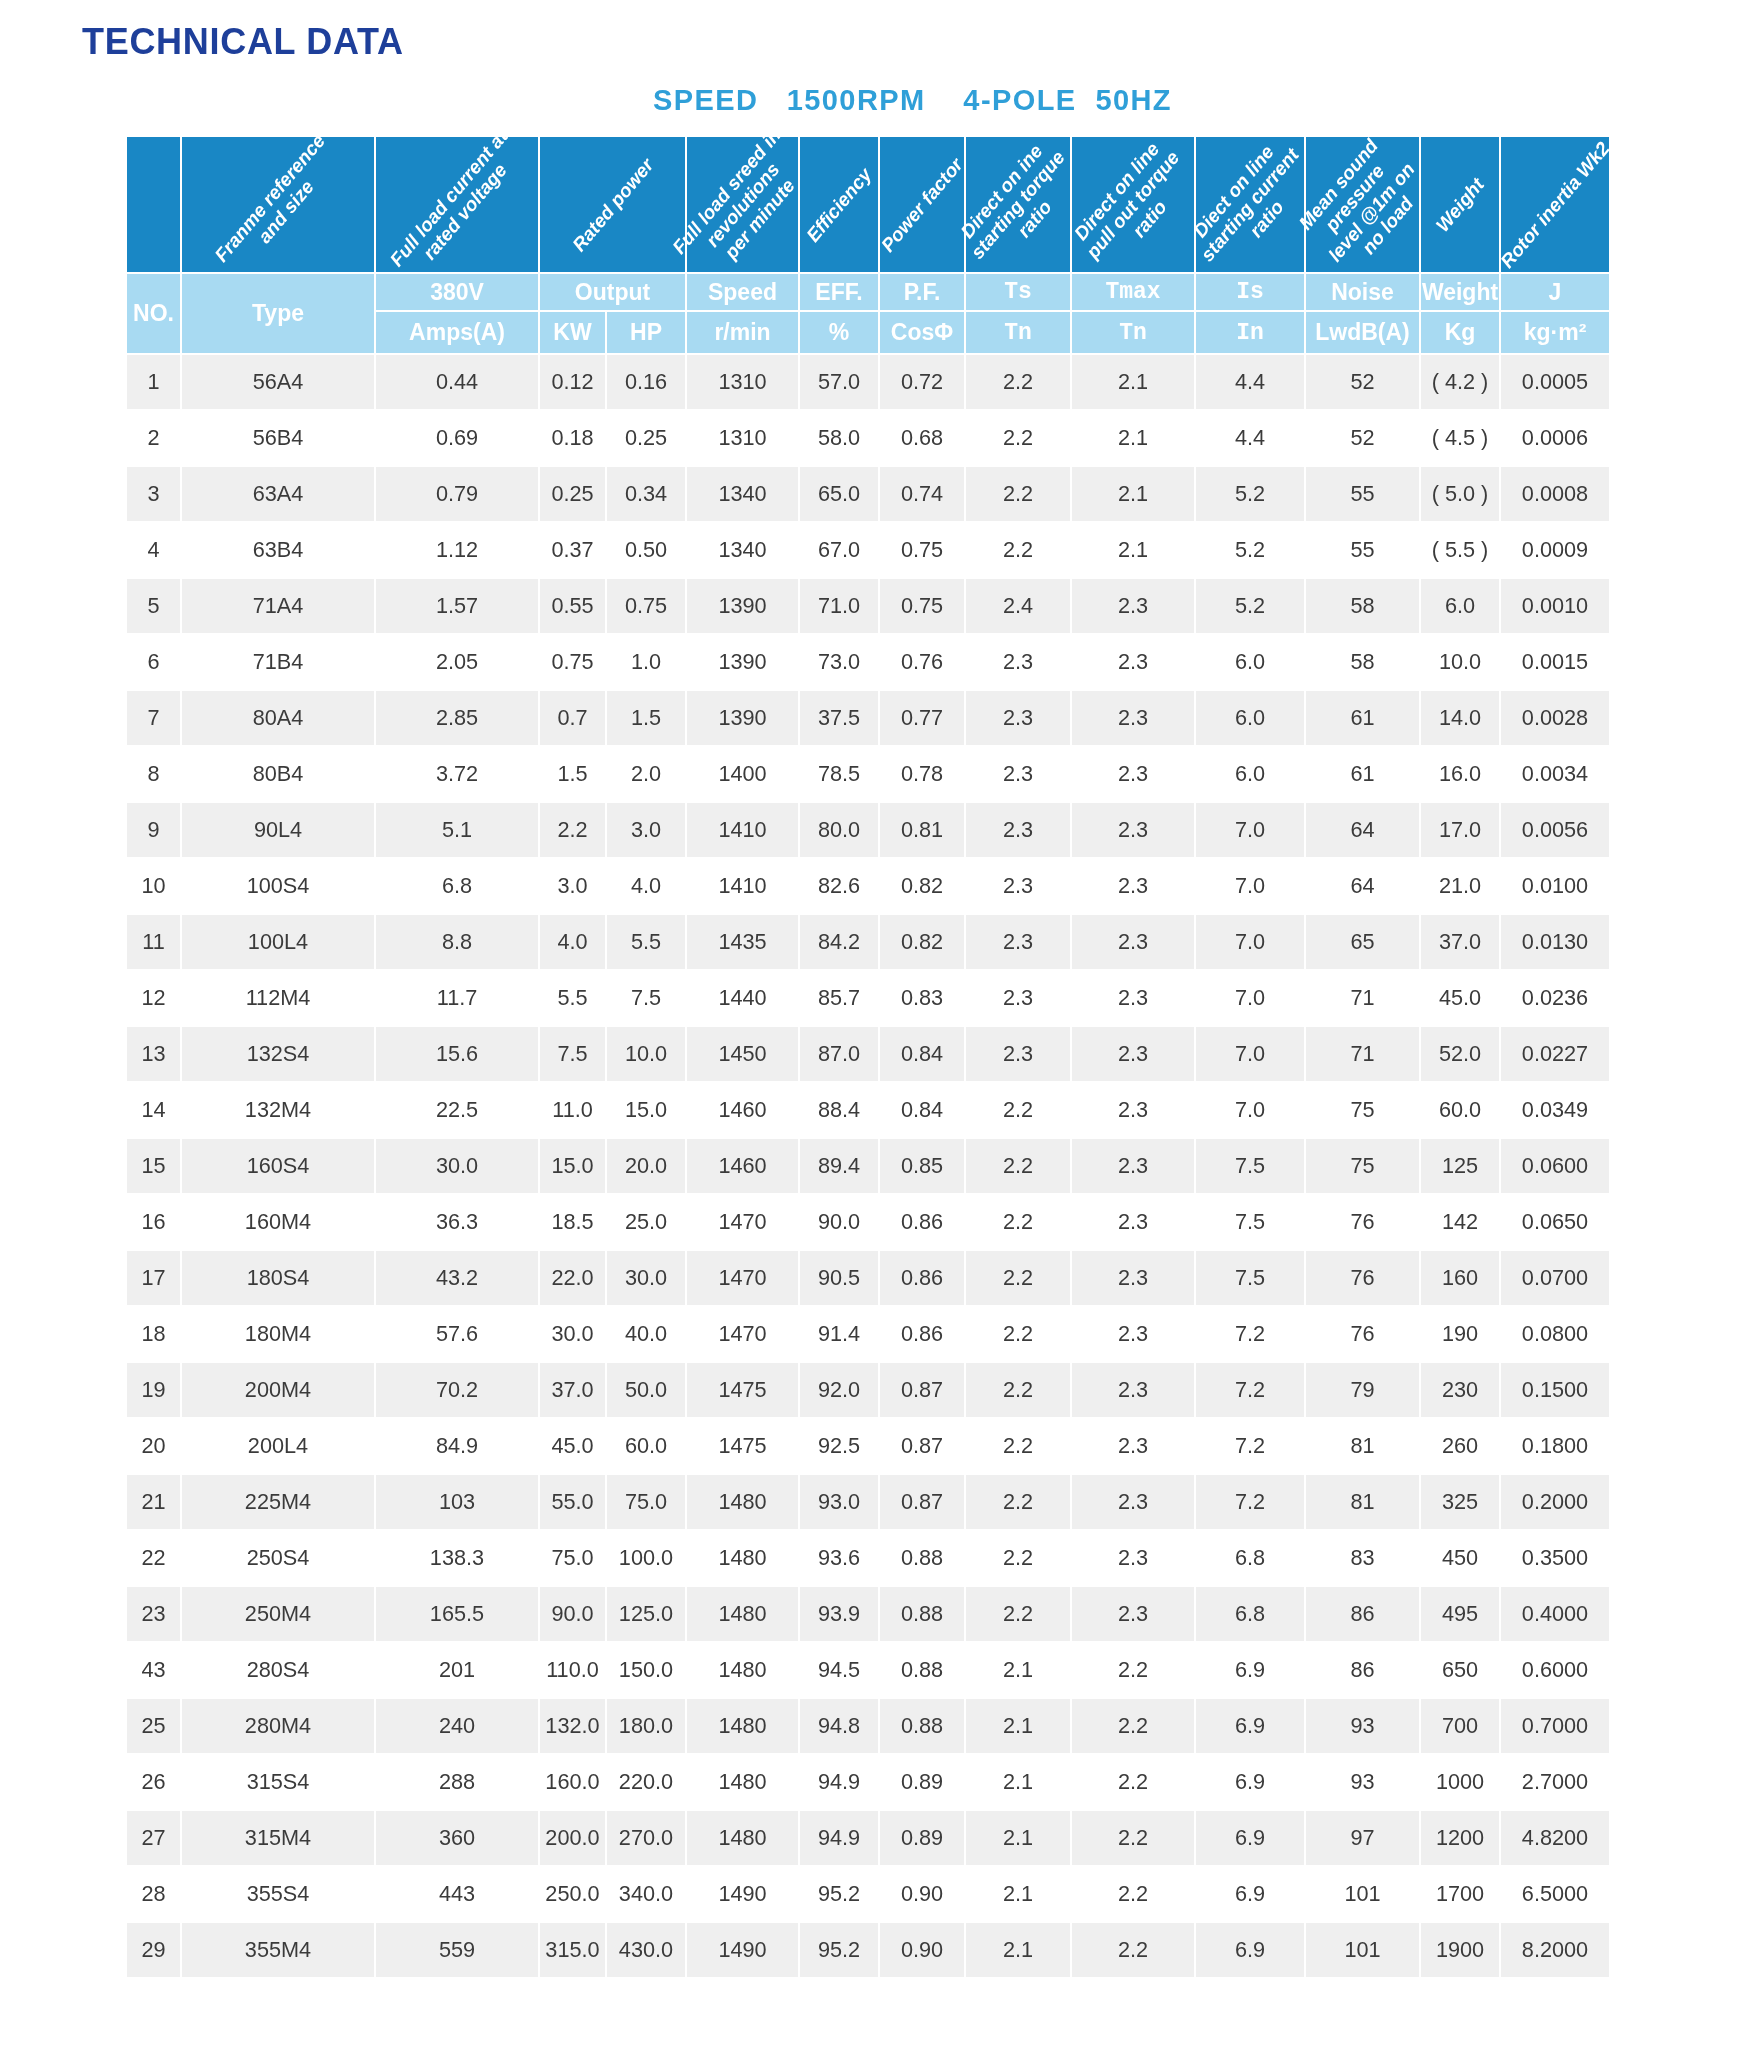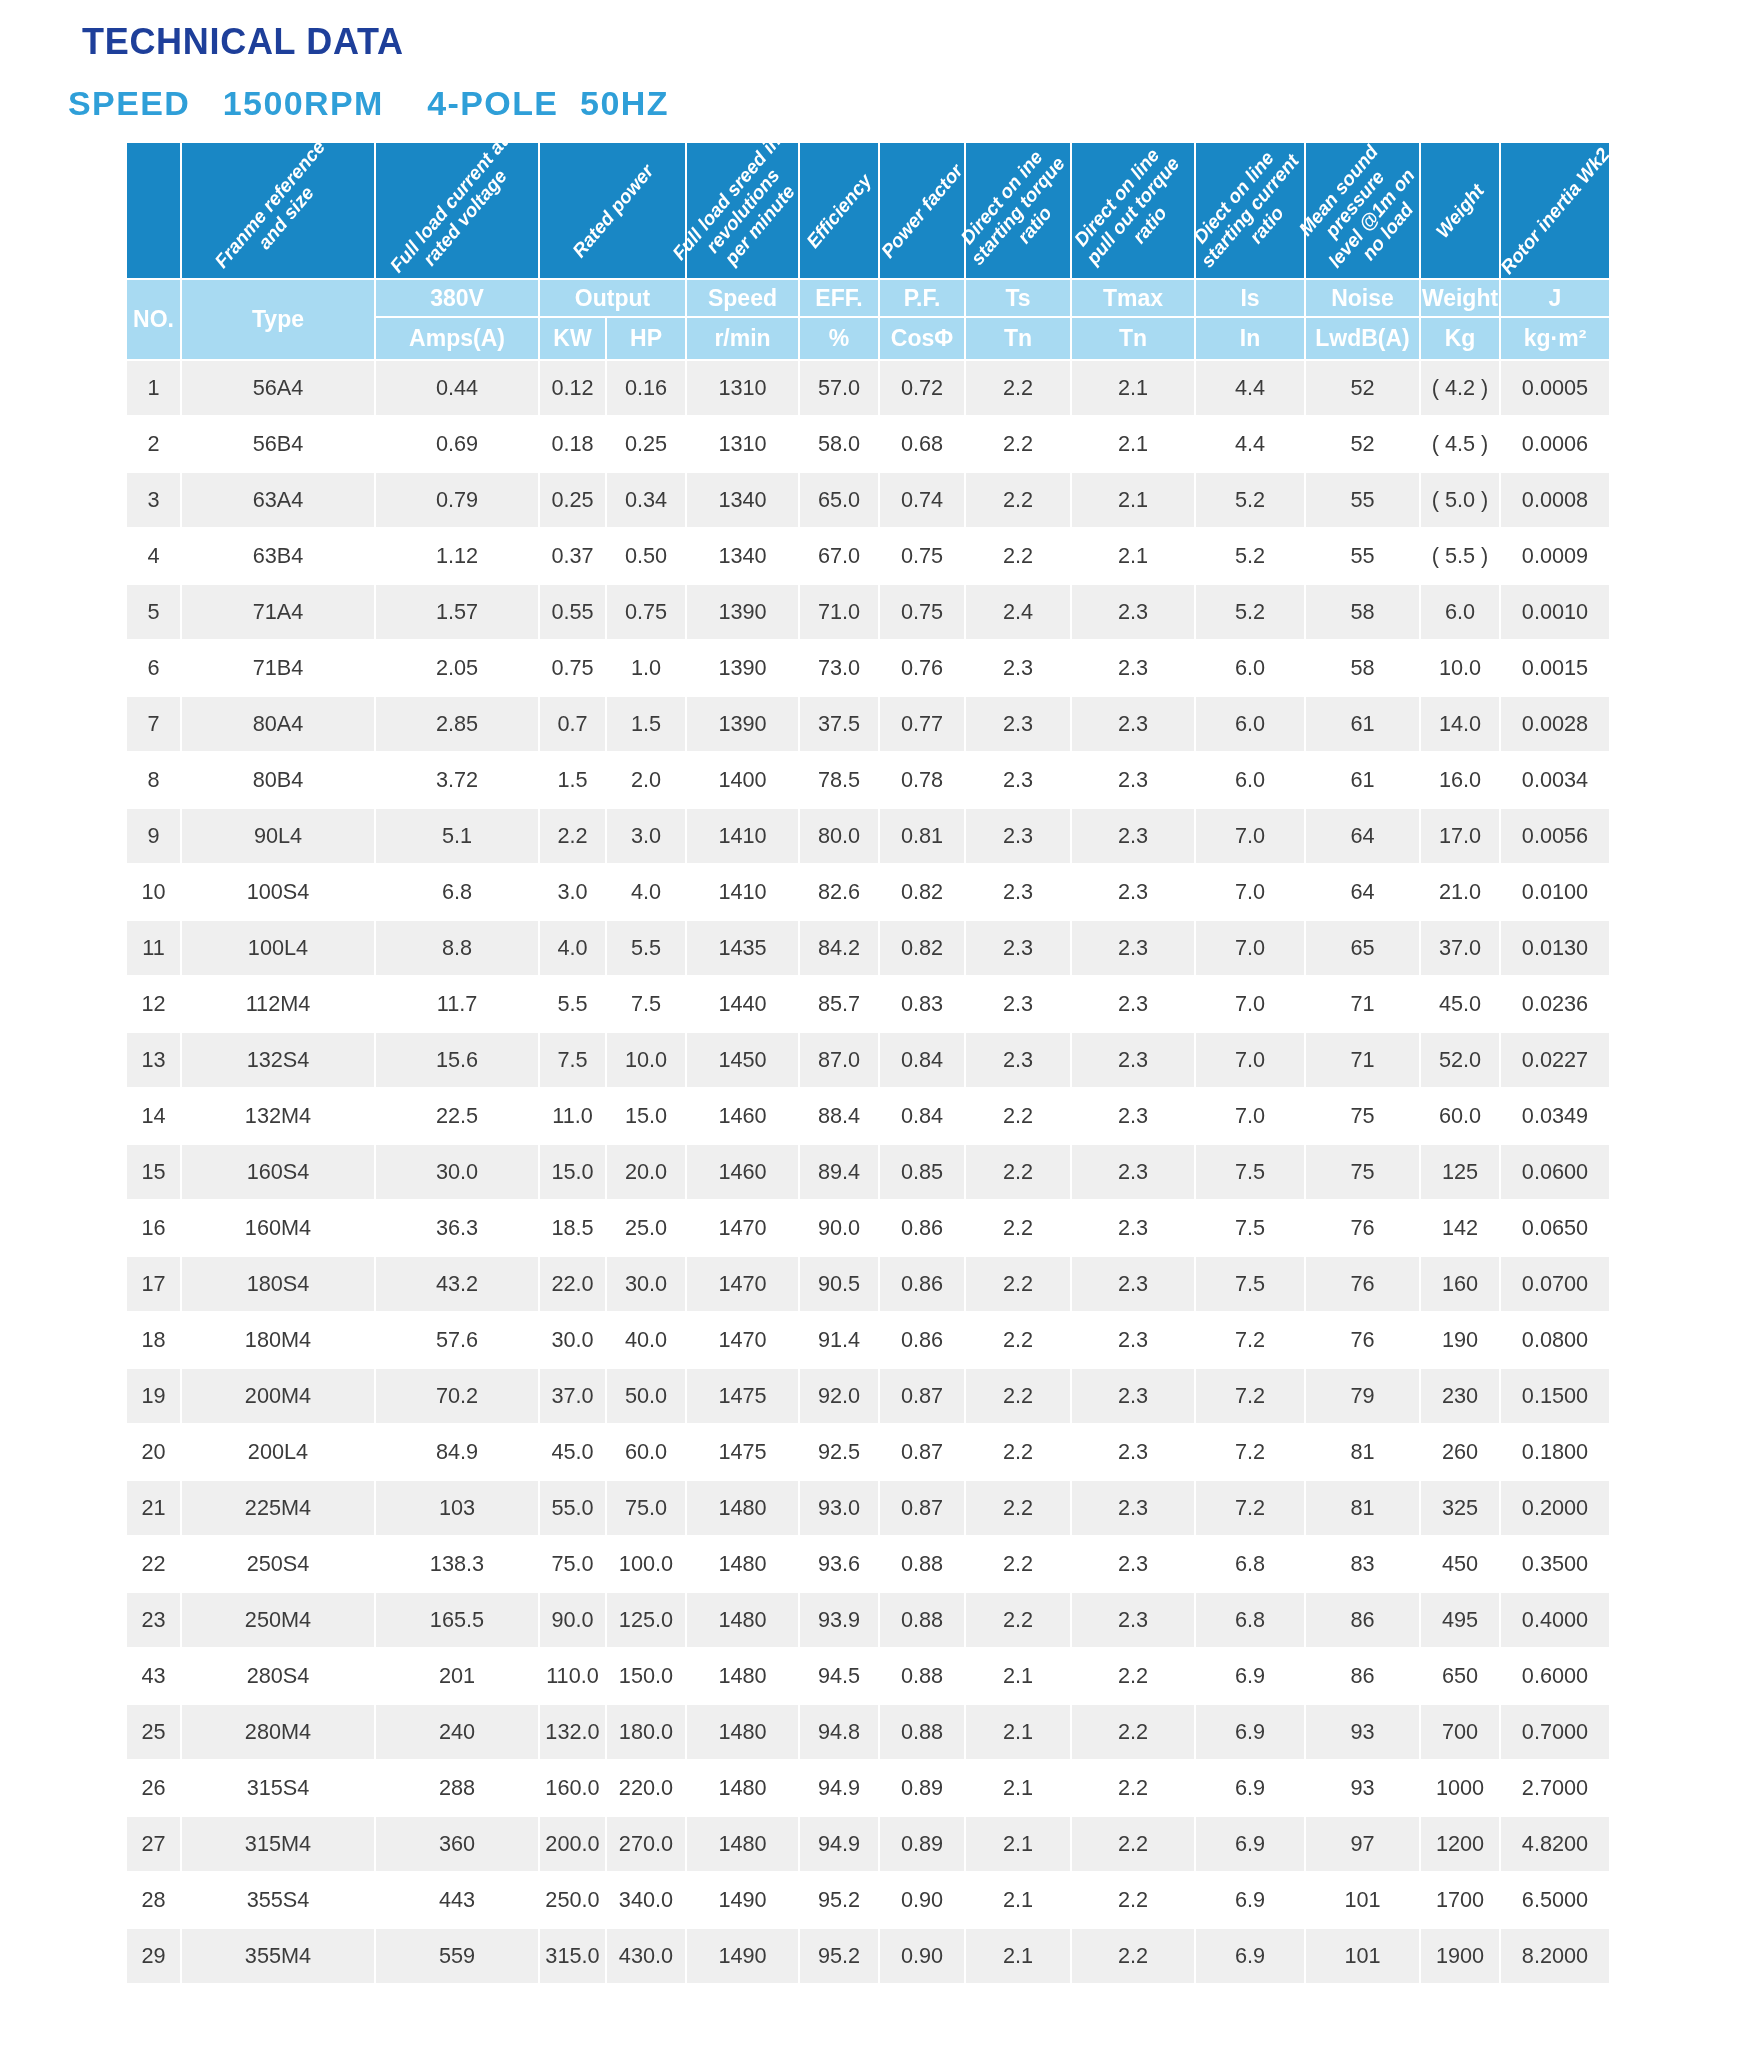--- a/index.html
+++ b/index.html
@@ -17,23 +17,24 @@
     font-family:"Liberation Sans",sans-serif;
   }
   .page-title{
     margin:21px 0 0 82px;
     font-size:36px;font-weight:bold;letter-spacing:0.7px;
     color:var(--title-blue);
     white-space:pre;
   }
   .page-subtitle{
     margin:21px 0 0 68px;
-    font-size:34px;font-weight:bold;letter-spacing:1.4px;
+    font-size:29px;font-weight:bold;letter-spacing:1.4px;
     color:var(--subtitle-blue);
     white-space:pre;
+    text-align:center;
   }
   table.spec{
     margin:18px 0 0 125px;
     border-collapse:collapse;
     table-layout:fixed;
     width:1482px;
   }
   table.spec th,table.spec td{
     border:2.8px solid #ffffff;
     padding:0;
@@ -54,21 +55,21 @@
     text-align:center;white-space:pre-line;
     width:max-content;
   }
   tr.sub1 th,tr.sub2 th{
     background:var(--light-blue);
     color:#ffffff;font-weight:bold;
     font-size:23px;
   }
   tr.sub1 th{height:38px;}
   tr.sub2 th{height:43px;}
-  th.frac{font-size:20px;}
+  th.frac{font-size:20px;font-family:Liberation Mono, monospace;}
   tbody.data td{
     height:56px;
     font-size:21.7px;
     color:var(--data-text);
     background:transparent;
   }
   tbody.data tr.odd td{background:var(--row-alt);}
   tbody.data tr.even td{background:#ffffff;}
 </style>
 </head>

